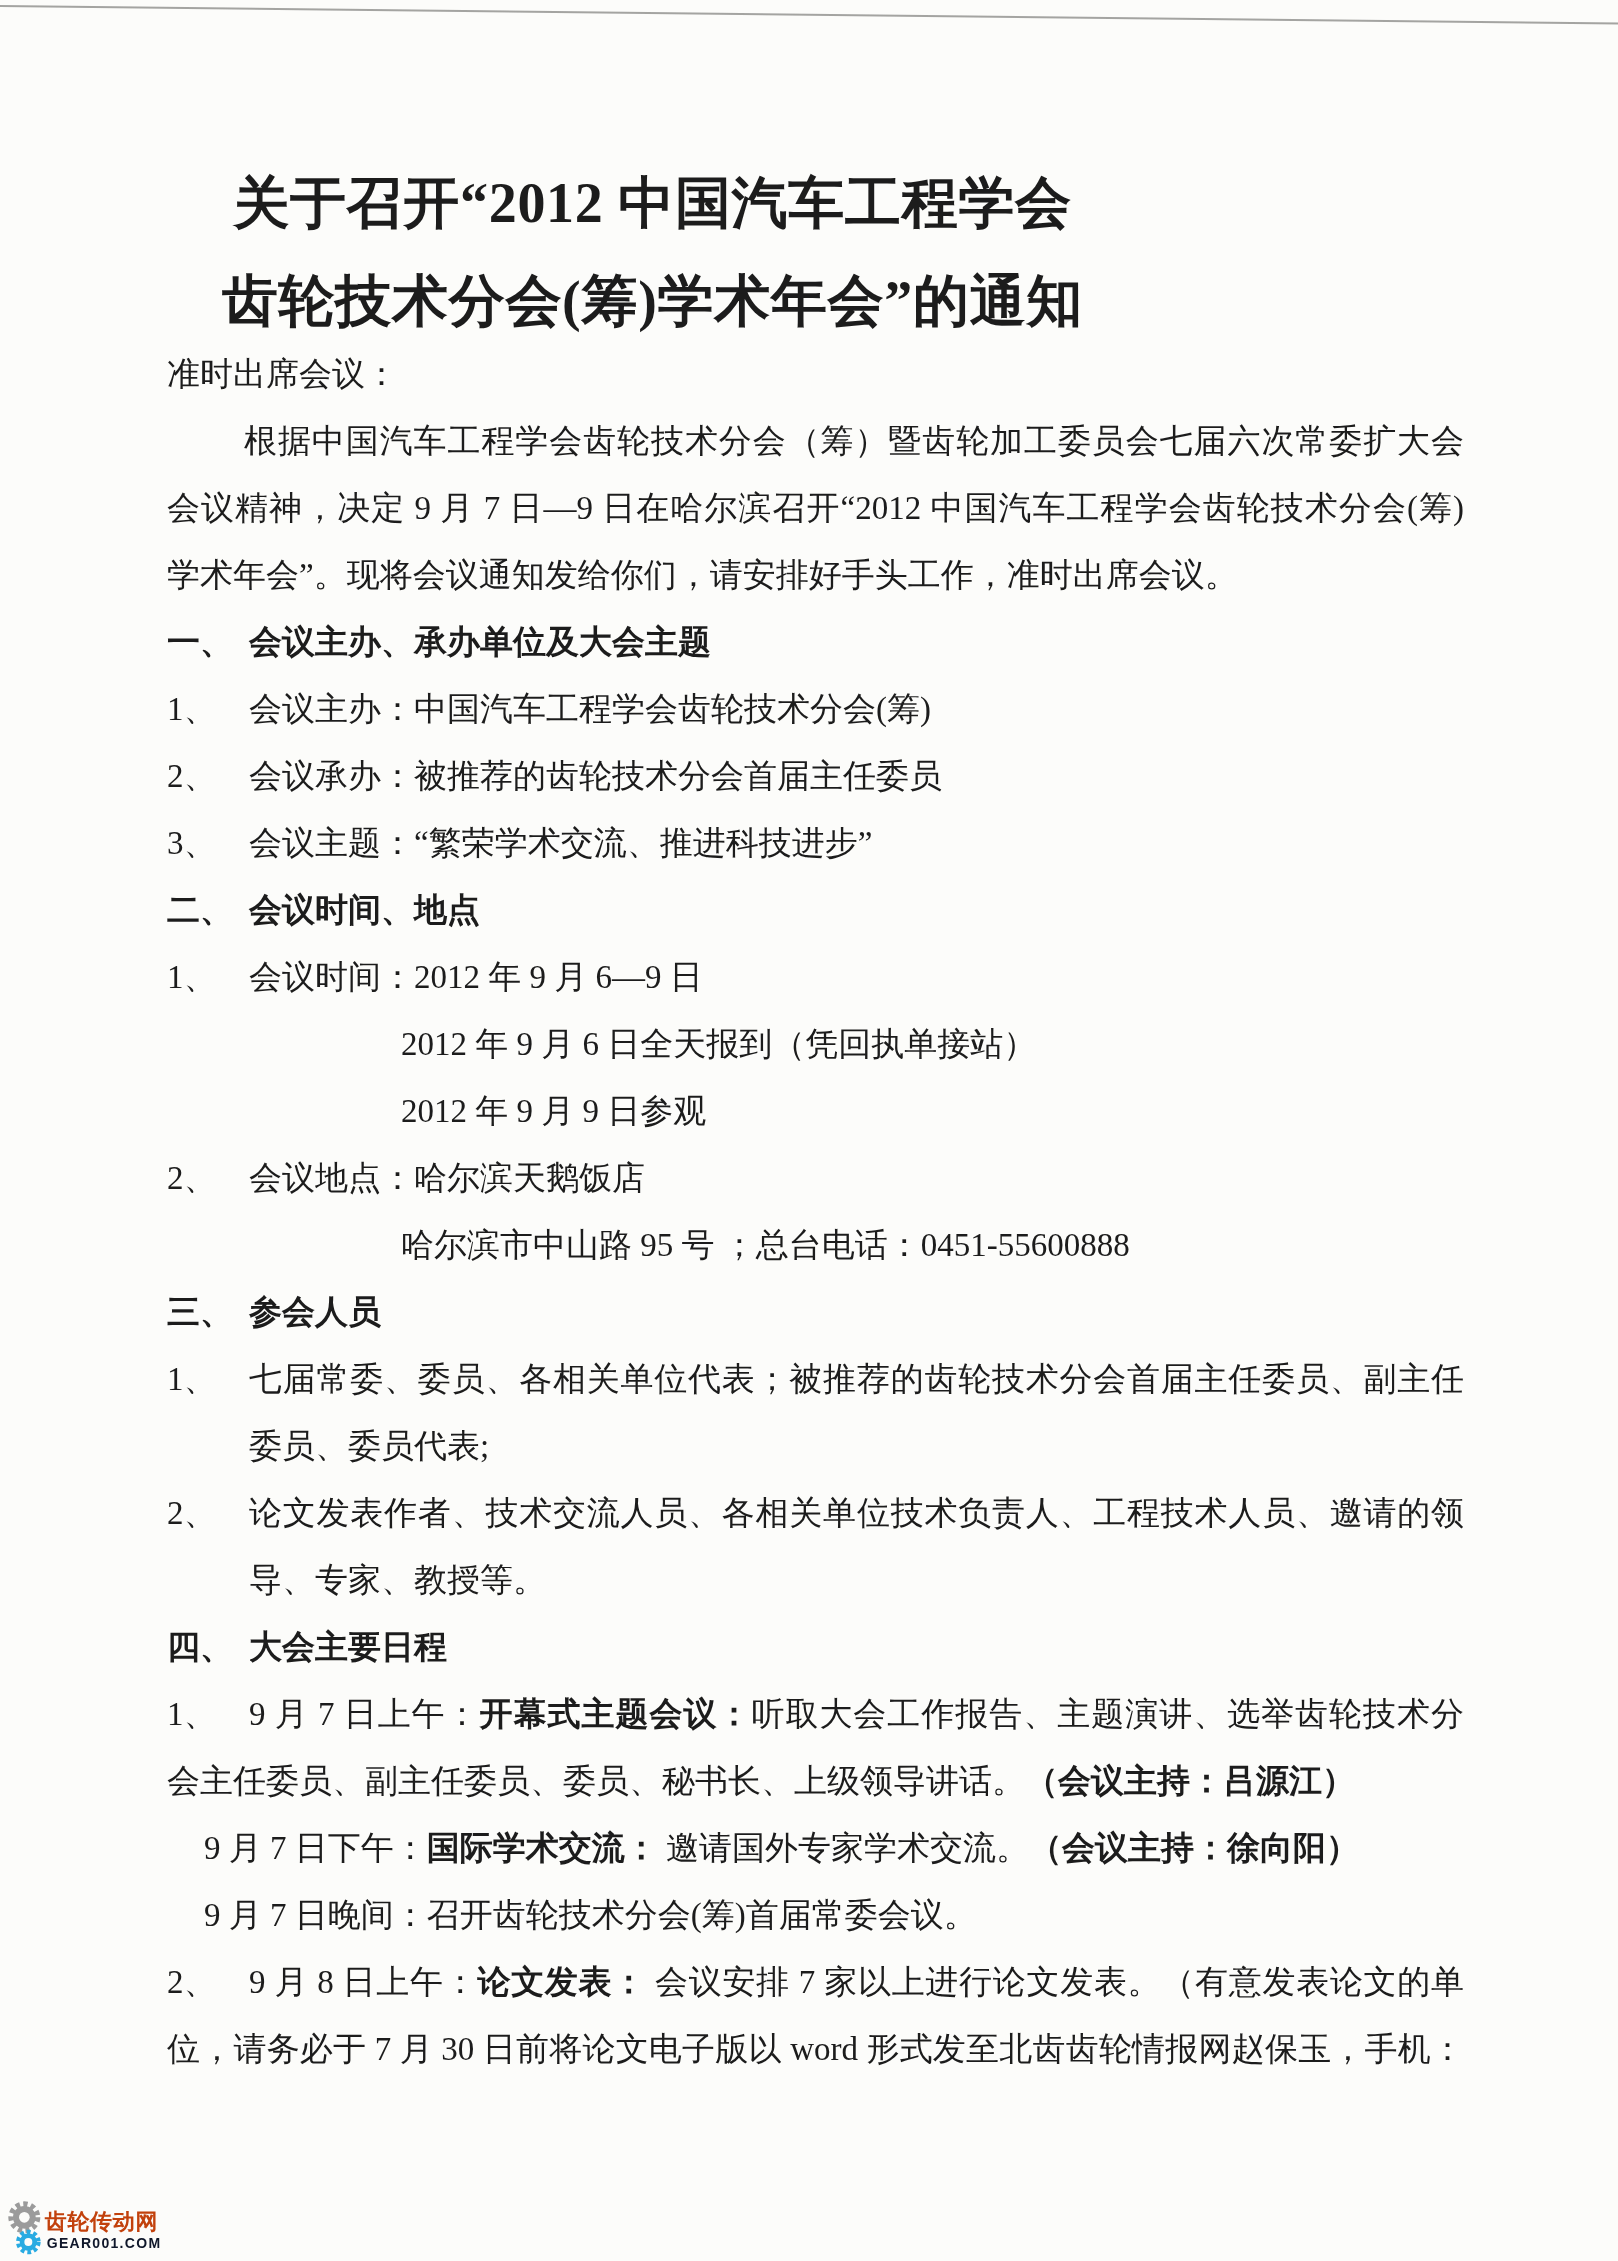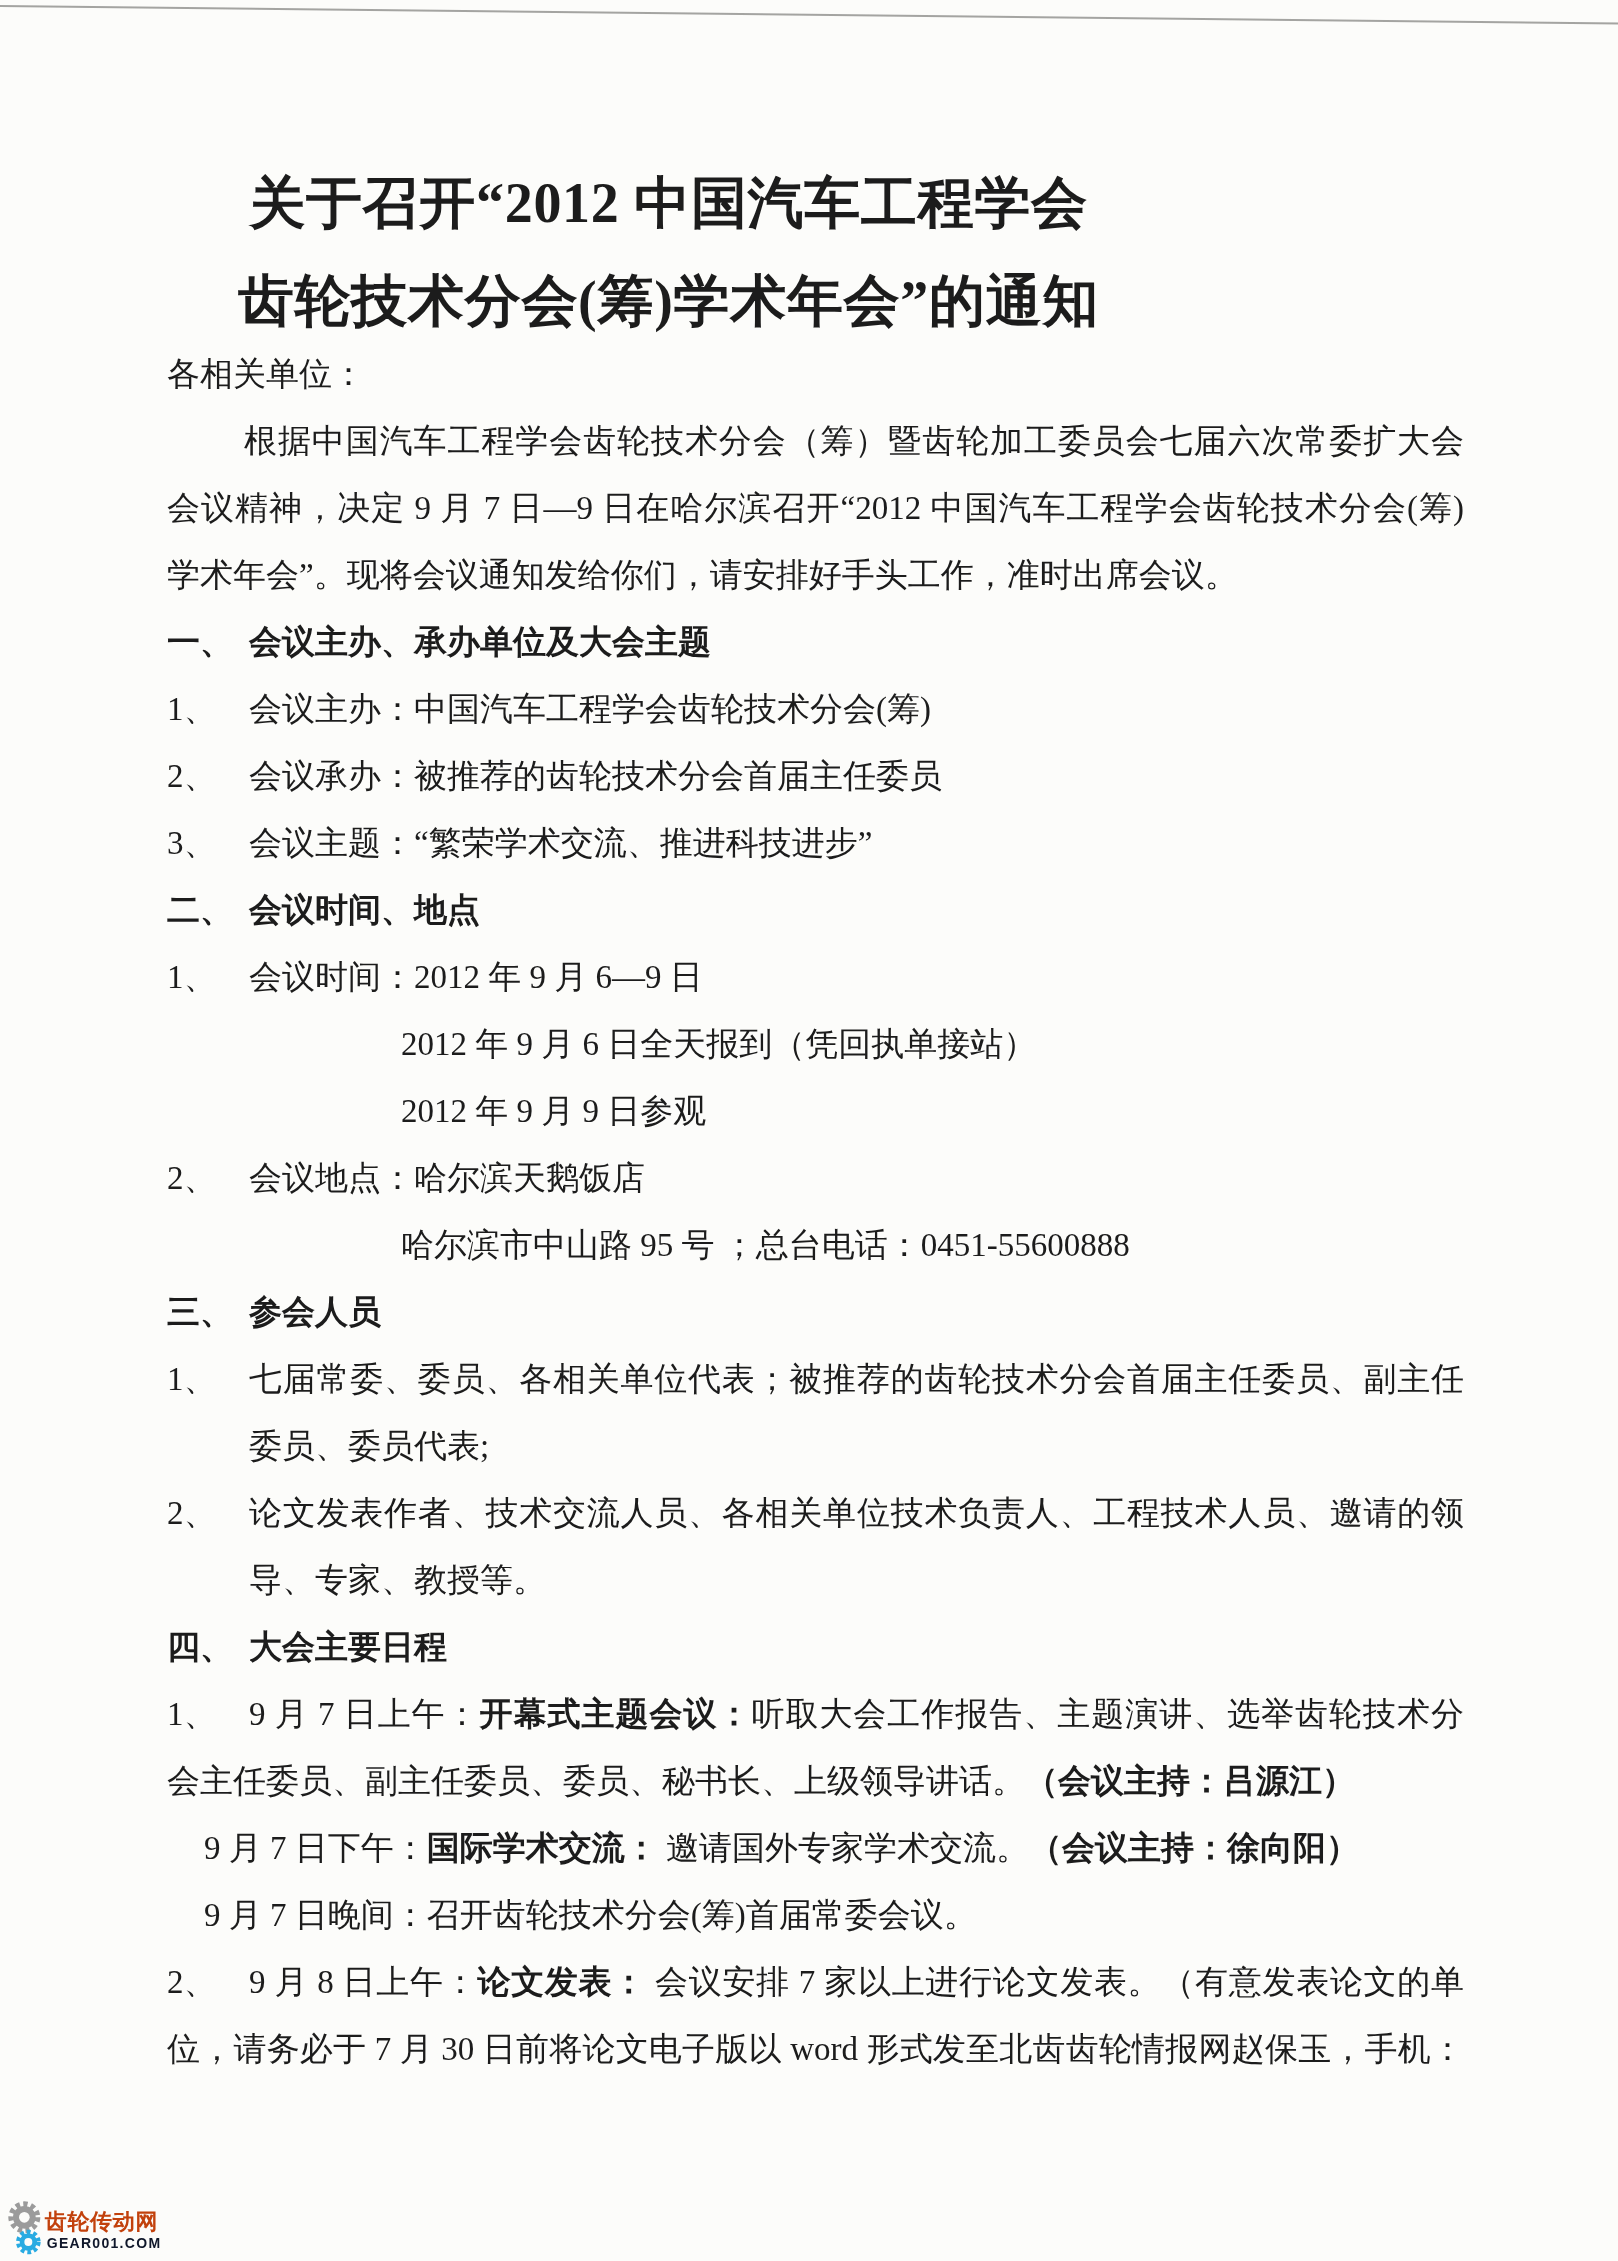--- a/index.html
+++ b/index.html
@@ -8,21 +8,21 @@
     background:#fcfcfa;color:#1c1c1c;
     font-family:"Liberation Serif","DejaVu Serif",serif;
     overflow:hidden;
   }
   .page{position:absolute;inset:0;overflow:hidden;}
   .scan-line{
     position:absolute;top:4.7px;left:-8px;width:1645px;height:2px;
     background:#8d8d8b;transform:rotate(0.62deg);transform-origin:left top;opacity:.8;
   }
   .title-block{
-    position:absolute;top:154px;left:16px;width:1305px;
+    position:absolute;top:154px;left:0;width:1305px;
     text-align:center;font-weight:bold;font-size:56px;line-height:98px;
     letter-spacing:0.7px;white-space:nowrap;
   }
   .doc-body{
     position:absolute;top:341px;left:167px;width:1297px;
     font-size:33px;
   }
   .t-line{position:relative;height:67px;}
   .num{position:absolute;left:0;top:0;line-height:67px;}
   .txt{line-height:67px;white-space:nowrap;}
@@ -46,21 +46,21 @@
 
   <div class="scan-line"></div>
 
   <div class="title-block">
     <div>关于召开“2012 中国汽车工程学会</div>
     <div>齿轮技术分会(筹)学术年会”的通知</div>
   </div>
 
   <div class="doc-body">
       <div class="t-line">
-        <div class="txt"><span>各相关单位：</span></div>
+        <div class="txt"><span>准时出席会议：</span></div>
       </div>
       <div class="t-line">
         <div class="txt just ind-para"><span>根据中国汽车工程学会齿轮技术分会（筹）暨齿轮加工委员会七届六次常委扩大会</span></div>
       </div>
       <div class="t-line">
         <div class="txt just"><span>会议精神，决定 9 月 7 日—9 日在哈尔滨召开“2012 中国汽车工程学会齿轮技术分会(筹)</span></div>
       </div>
       <div class="t-line">
         <div class="txt"><span>学术年会”。现将会议通知发给你们，请安排好手头工作，准时出席会议。</span></div>
       </div>

